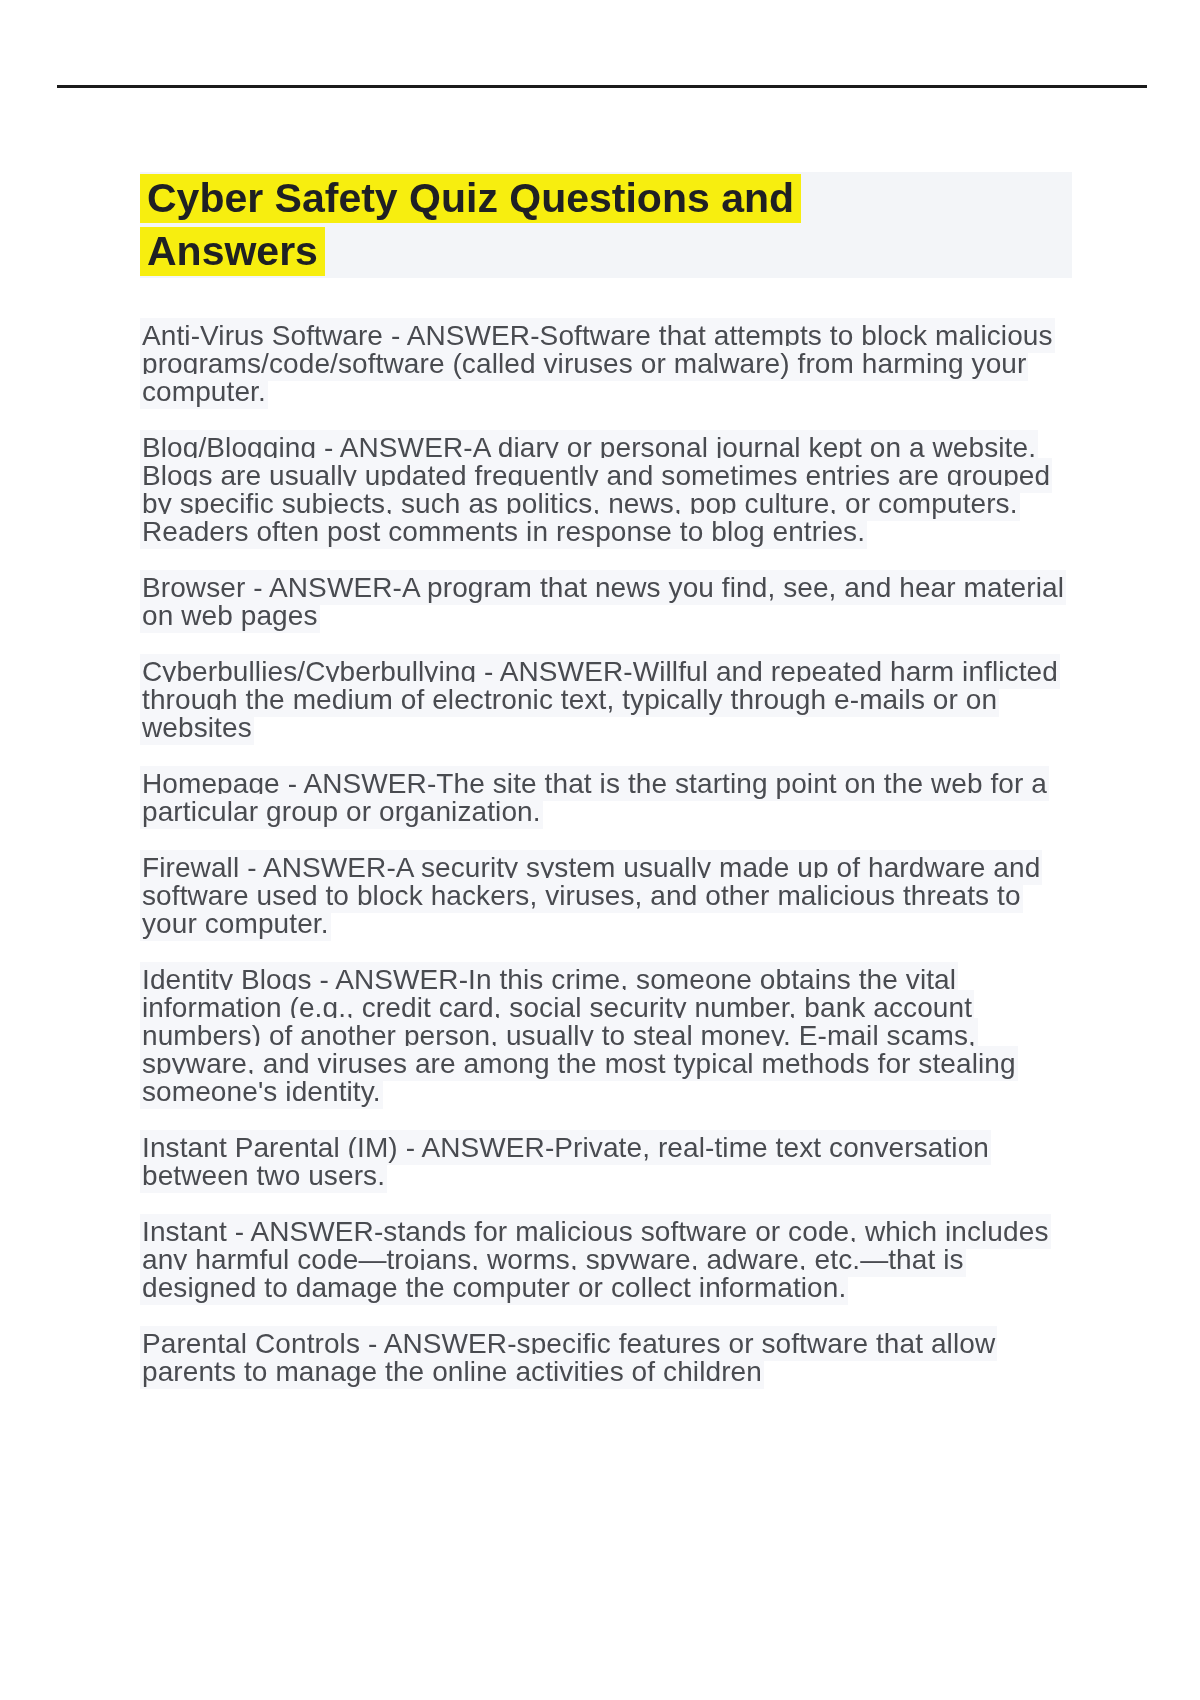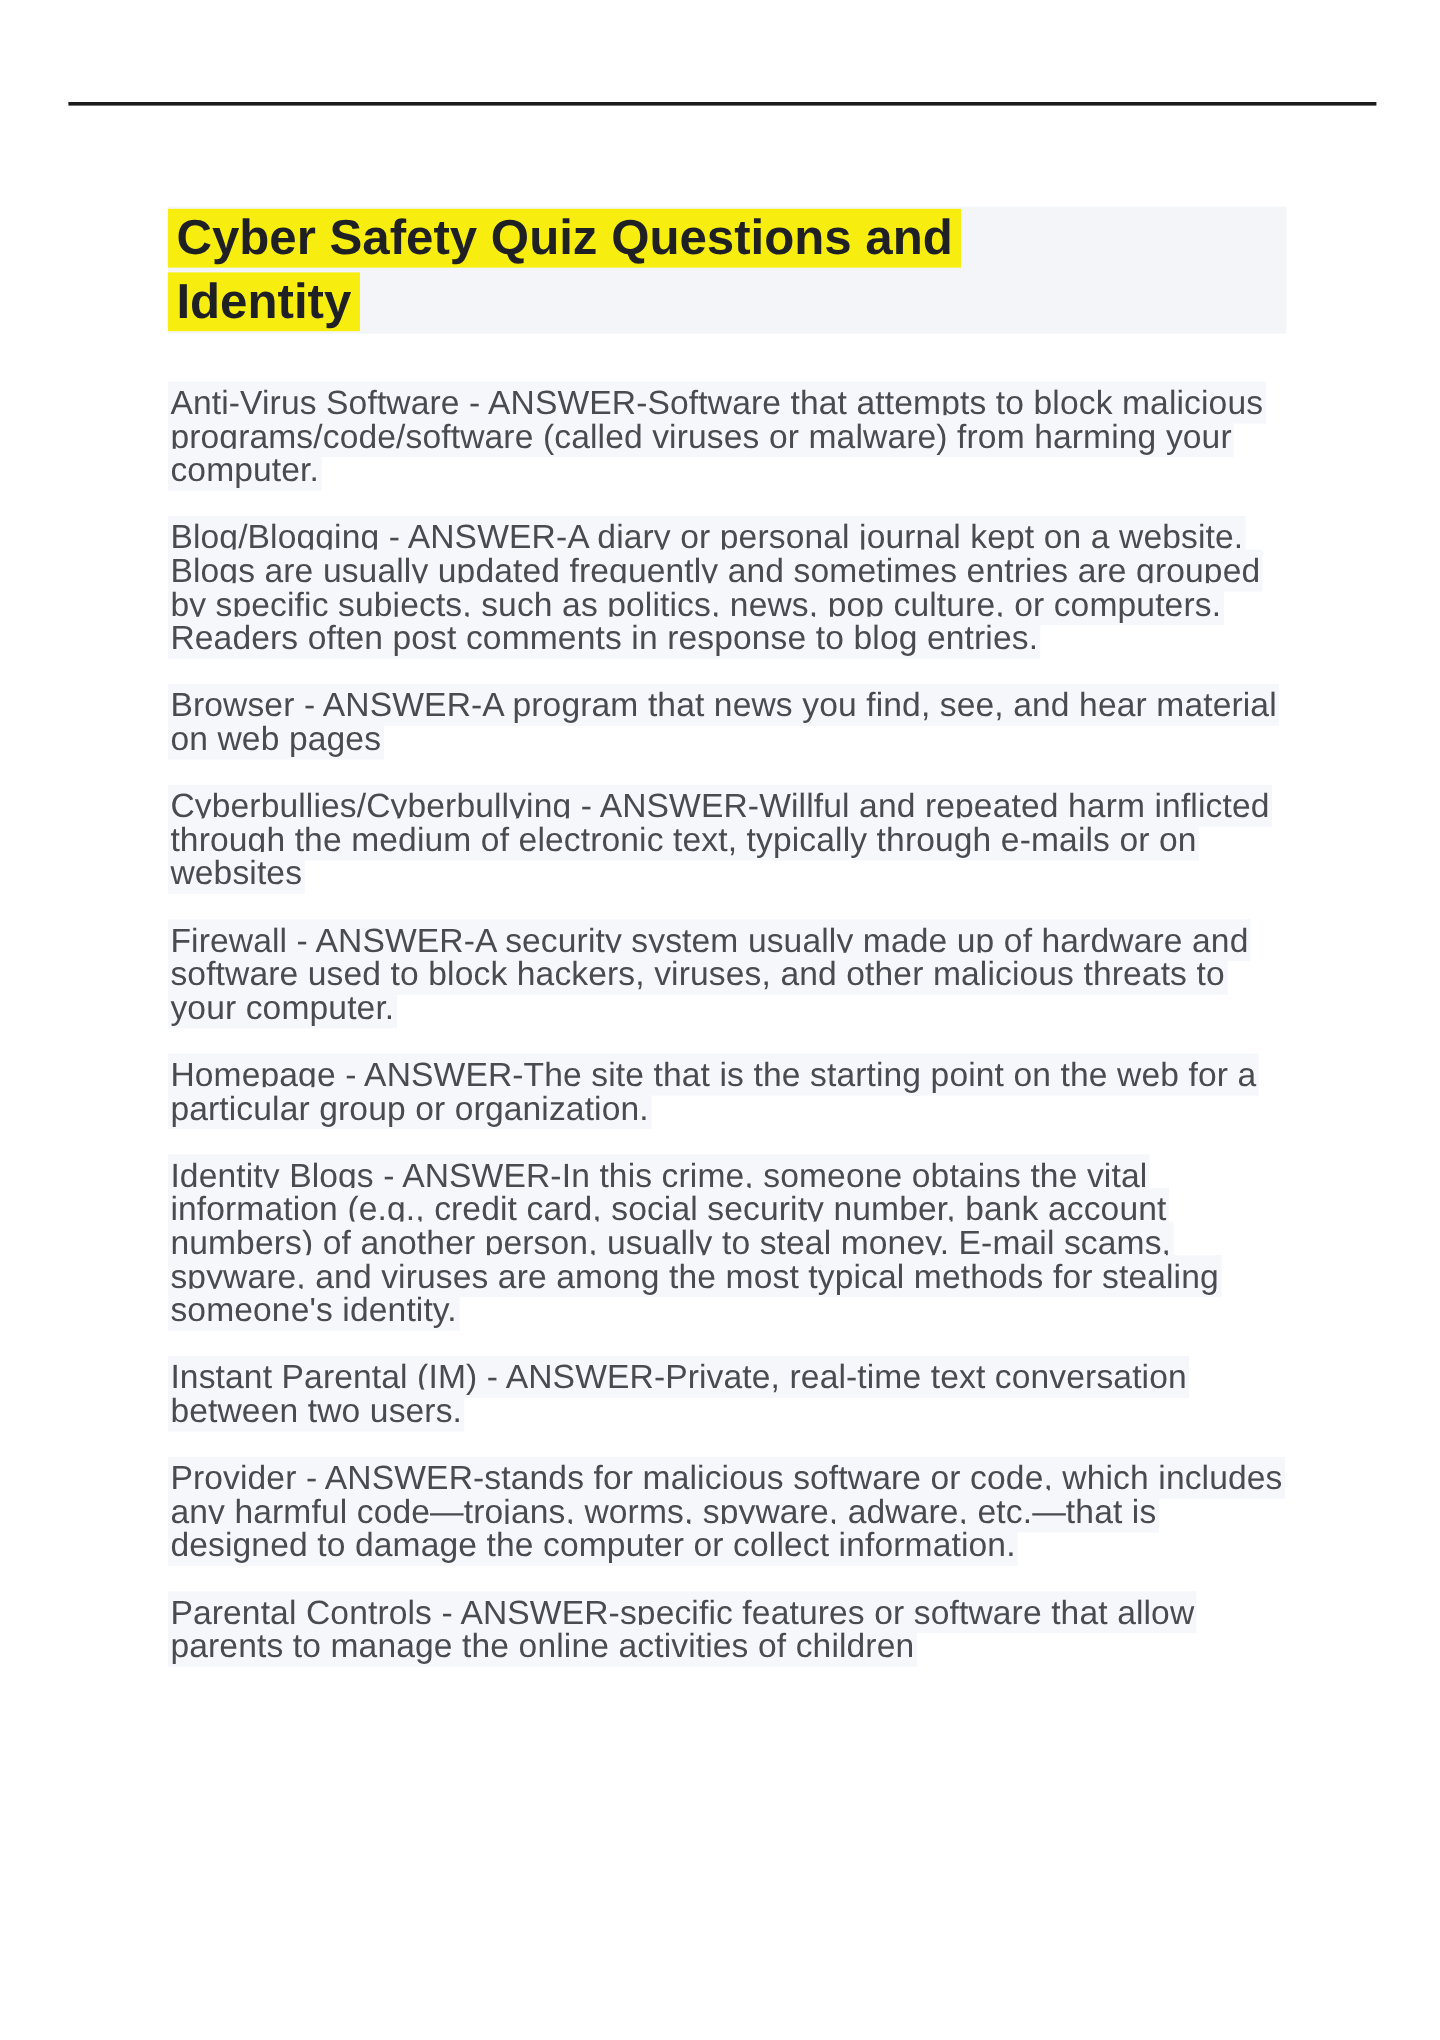--- a/index.html
+++ b/index.html
@@ -56,28 +56,28 @@
   }
 </style>
 </head>
 <body>
 
 <div class="page">
   <div class="rule rule-top"></div>
   <div class="rule rule-bottom"></div>
 
   <div class="content">
-    <h1 class="title"><span class="hl-yellow">Cyber Safety Quiz Questions and</span><br><span class="hl-yellow">Identity</span></h1>
+    <h1 class="title"><span class="hl-yellow">Cyber Safety Quiz Questions and</span><br><span class="hl-yellow">Answers</span></h1>
 
     <article>
       <p class="entry"><span class="hl-line"><span>Anti-Virus Software</span><span> - ANSWER-</span><span>Software that attempts to block malicious programs/code/software (called viruses or malware) from harming your computer.</span></span></p>
       <p class="entry"><span class="hl-line"><span>Blog/Blogging</span><span> - ANSWER-</span><span>A diary or personal journal kept on a website. Blogs are usually updated frequently and sometimes entries are grouped by specific subjects, such as politics, news, pop culture, or computers. Readers often post comments in response to blog entries.</span></span></p>
       <p class="entry"><span class="hl-line"><span>Browser</span><span> - ANSWER-</span><span>A program that news you find, see, and hear material on web pages</span></span></p>
       <p class="entry"><span class="hl-line"><span>Cyberbullies/Cyberbullying</span><span> - ANSWER-</span><span>Willful and repeated harm inflicted through the medium of electronic text, typically through e-mails or on websites</span></span></p>
+      <p class="entry"><span class="hl-line"><span>Homepage</span><span> - ANSWER-</span><span>The site that is the starting point on the web for a particular group or organization.</span></span></p>
       <p class="entry"><span class="hl-line"><span>Firewall</span><span> - ANSWER-</span><span>A security system usually made up of hardware and software used to block hackers, viruses, and other malicious threats to your computer.</span></span></p>
-      <p class="entry"><span class="hl-line"><span>Homepage</span><span> - ANSWER-</span><span>The site that is the starting point on the web for a particular group or organization.</span></span></p>
       <p class="entry"><span class="hl-line"><span>Identity Blogs</span><span> - ANSWER-</span><span>In this crime, someone obtains the vital information (e.g., credit card, social security number, bank account numbers) of another person, usually to steal money. E-mail scams, spyware, and viruses are among the most typical methods for stealing someone's identity.</span></span></p>
       <p class="entry"><span class="hl-line"><span>Instant Parental (IM)</span><span> - ANSWER-</span><span>Private, real-time text conversation between two users.</span></span></p>
-      <p class="entry"><span class="hl-line"><span>Provider</span><span> - ANSWER-</span><span>stands for malicious software or code, which includes any harmful code—trojans, worms, spyware, adware, etc.—that is designed to damage the computer or collect information.</span></span></p>
+      <p class="entry"><span class="hl-line"><span>Instant</span><span> - ANSWER-</span><span>stands for malicious software or code, which includes any harmful code—trojans, worms, spyware, adware, etc.—that is designed to damage the computer or collect information.</span></span></p>
       <p class="entry"><span class="hl-line"><span>Parental Controls</span><span> - ANSWER-</span><span>specific features or software that allow parents to manage the online activities of children</span></span></p>
     </article>
   </div>
 </div>
 
 </body></html>

